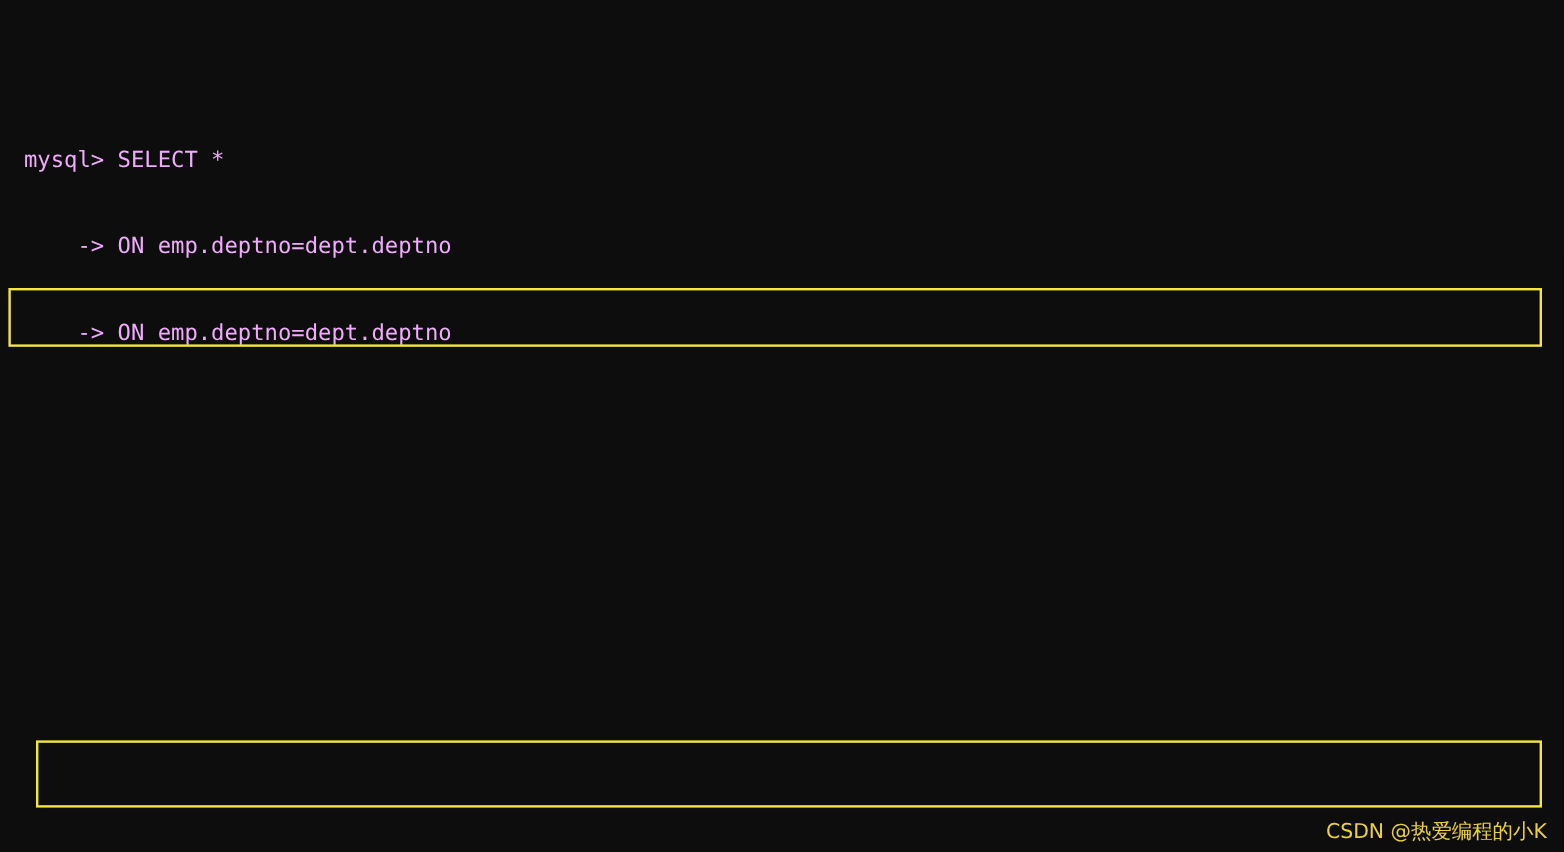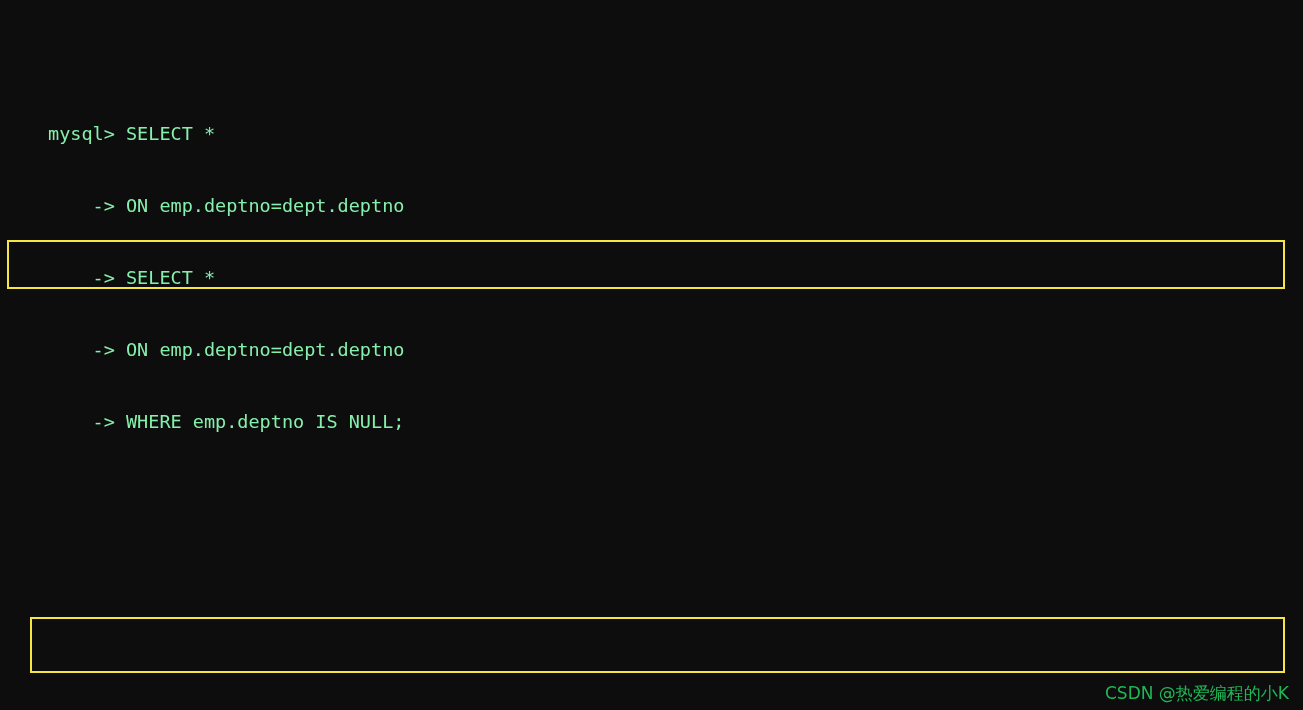--- a/index.html
+++ b/index.html
@@ -22,21 +22,21 @@
   .screen {
     position: absolute;
     left: 20px;
     top: 2px;
     white-space: pre;
   }
   .line {
     height: 24px;
     white-space: pre;
   }
-  .sql-block .line { color: #86efac; margin-left: 28px; }
+  .sql-block .line { color: #f0abfc; }
 
   .hl-box {
     position: absolute;
     border: 2px solid #f5e642;
     box-sizing: border-box;
     pointer-events: none;
     background: transparent;
   }
   #hl-first-row {
     left: 7px;
@@ -51,38 +51,36 @@
     height: 56px;
   }
 
   #watermark {
     position: absolute;
     right: 14px;
     bottom: 6px;
     font-family: "DejaVu Sans", "Liberation Sans", sans-serif;
     font-size: 17px;
     line-height: 22px;
-    color: #22c55e;
+    color: #fde047;
     opacity: 0.92;
     white-space: pre;
   }
 </style>
 </head>
 <body>
 
 <div id="terminal">
 
   <div class="screen">
 
     <div class="sql-block">
       <div class="line">mysql&gt; SELECT *</div>
       <div class="line">    -&gt; ON emp.deptno=dept.deptno</div>
-      <div class="line">    -&gt; SELECT *</div>
       <div class="line">    -&gt; ON emp.deptno=dept.deptno</div>
-      <div class="line">    -&gt; WHERE emp.deptno IS NULL;</div>
     </div>
 
     
 
     
 
   </div>
 
   <div class="hl-box" id="hl-first-row"></div>
   <div class="hl-box" id="hl-last-row"></div>

